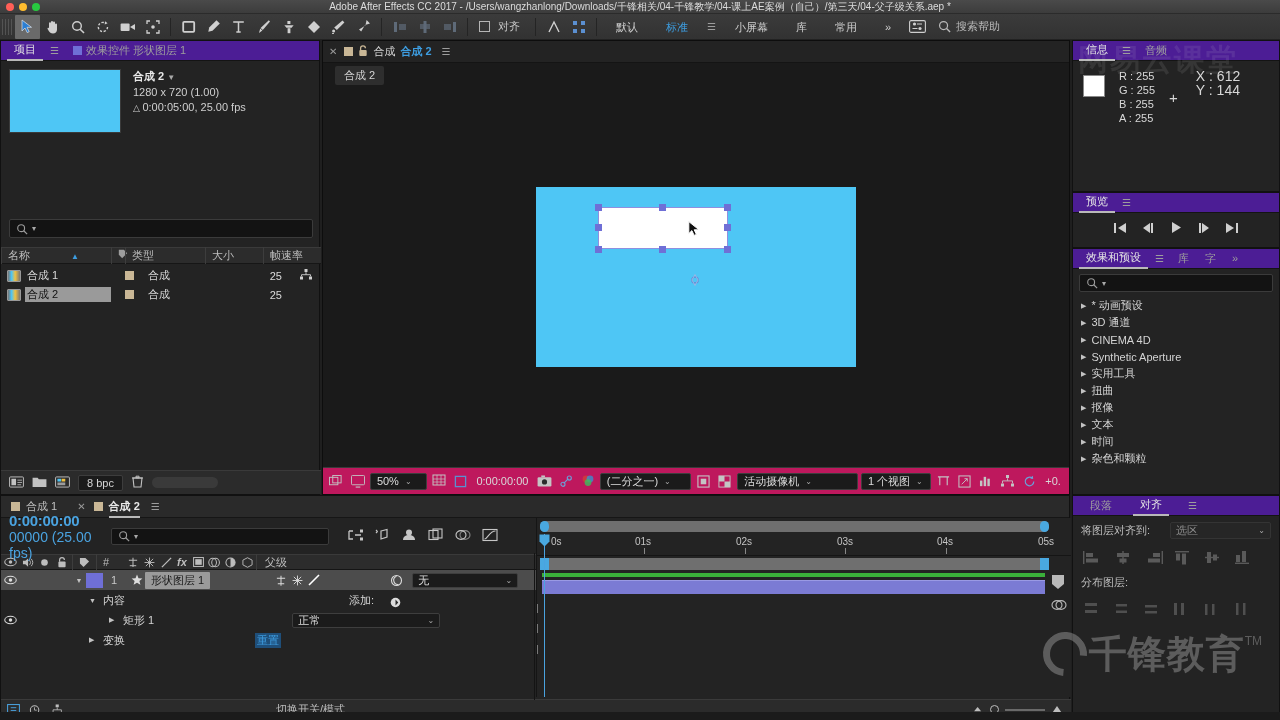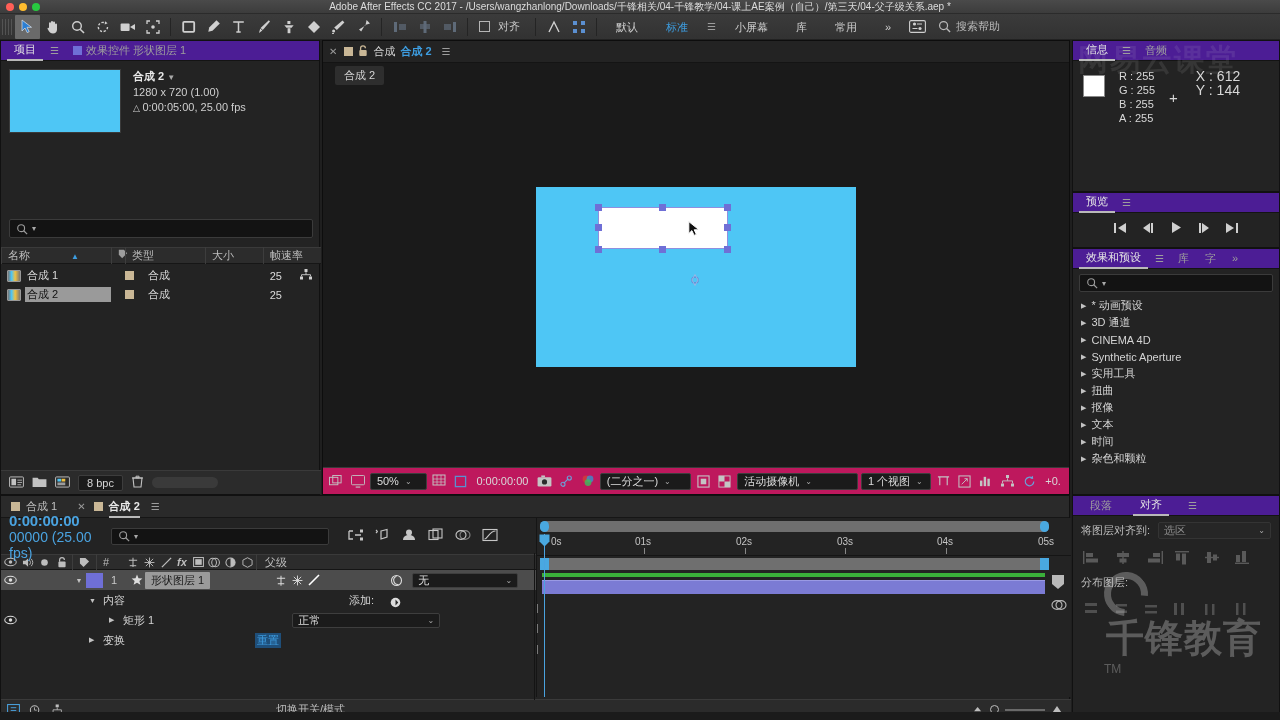--- a/index.html
+++ b/index.html
@@ -126,21 +126,21 @@
     height: 32px; color: #cfcfcf; font-size: 12px; }
 
   #effects { top: 248px; height: 247px; background: #232323; }
   .fx-search { margin: 5px 6px; height: 18px; background: #131313; border: 1px solid #3b3b3b;
     border-radius: 2px; display: flex; align-items: center; padding-left: 6px; color: #8f8f8f; gap: 4px; }
   .fx-item { height: 17px; display: flex; align-items: center; gap: 5px; padding-left: 8px;
     font-size: 11px; color: #d4d4d4; }
   .tri { font-size: 7px; color: #c2c2c2; }
 
   #align { top: 495px; height: 225px; background: #232323; }
-  .al-row { display: flex; align-items: center; gap: 8px; padding: 6px 8px; font-size: 11px; color: #bdbdbd; }
+  .al-row { display: flex; align-items: center; gap: 20px; padding: 6px 8px; font-size: 11px; color: #bdbdbd; }
   .al-dd { flex: 1; background: #262626; border: 1px solid #343434; border-radius: 2px; height: 17px;
     display: flex; align-items: center; justify-content: space-between; padding: 0 5px; color: #8e8e8e; }
   .al-icons { display: flex; gap: 2px; padding: 2px 6px; }
   .al-ic { width: 28px; height: 20px; display: flex; align-items: center; justify-content: center; }
 
   
   #timeline { left: 0; top: 495px; width: 1070px; height: 225px; background: #232323; border-color:#111; }
   .tl-tabs { height: 22px; background: #2a2a2a; display: flex; align-items: center; padding-left: 10px;
     gap: 6px; border-bottom: 1px solid #161616; }
   .tl-head { height: 36px; display: flex; align-items: center; background: #232323; }
@@ -182,21 +182,21 @@
   .keyline { position: absolute; left: 536px; width: 1px; height: 9px; background: #7a7a7a; }
   .tl-bottom { position: absolute; left: 0; bottom: 0; width: 1070px; height: 20px;
     background: #2b2b2b; border-top: 1px solid #3a3a3a; display: flex; align-items: center;
     font-size: 11px; color: #bdbdbd; }
   .tl-bottom .sw { position: absolute; left: 275px; }
   .div-v { position: absolute; left: 534px; top: 553px; width: 1px; height: 147px; background: #141414; }
 
   
   .wm { position: absolute; pointer-events: none; color: #d8d8d8; }
   .wm-top { left: 1078px; top: 40px; font-size: 30px; font-weight: bold; opacity: .10; letter-spacing: 2px; }
-  .wm-logo { right: 18px; bottom: 44px; display: flex; align-items: flex-start; opacity: .34; flex-direction: column; }
+  .wm-logo { right: 18px; bottom: 44px; display: flex; align-items: flex-start; opacity: .34; }
   .wm-logo .ring { width: 44px; height: 44px; border-radius: 50%; border: 7px solid #c9c9c9;
     border-bottom-color: transparent; transform: rotate(-40deg); }
   .wm-logo .txt { font-size: 38px; font-weight: bold; color: #c9c9c9; letter-spacing: 1px; margin-left: 2px; line-height: 44px;}
   .wm-logo .tm { font-size: 12px; color: #c9c9c9; margin-top: 2px; }
 
   .bottom-strip { position: absolute; left: 0; bottom: 0; width: 1280px; height: 8px; background: #1b1b1b; }
 </style>
 </head>
 <body>
 

